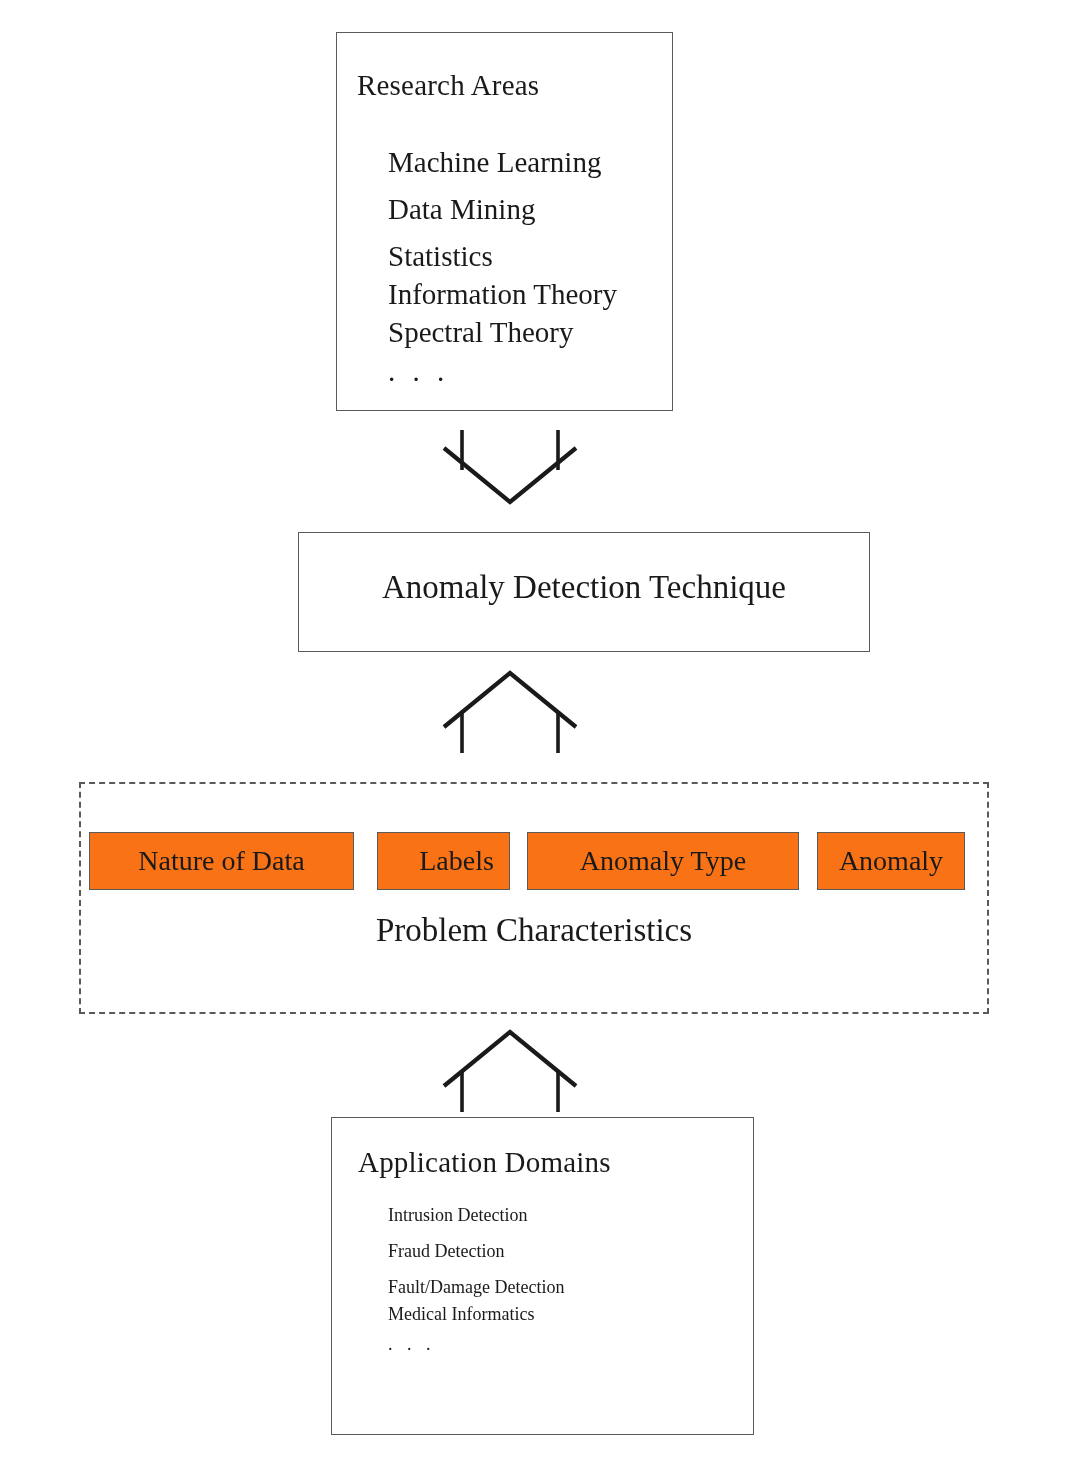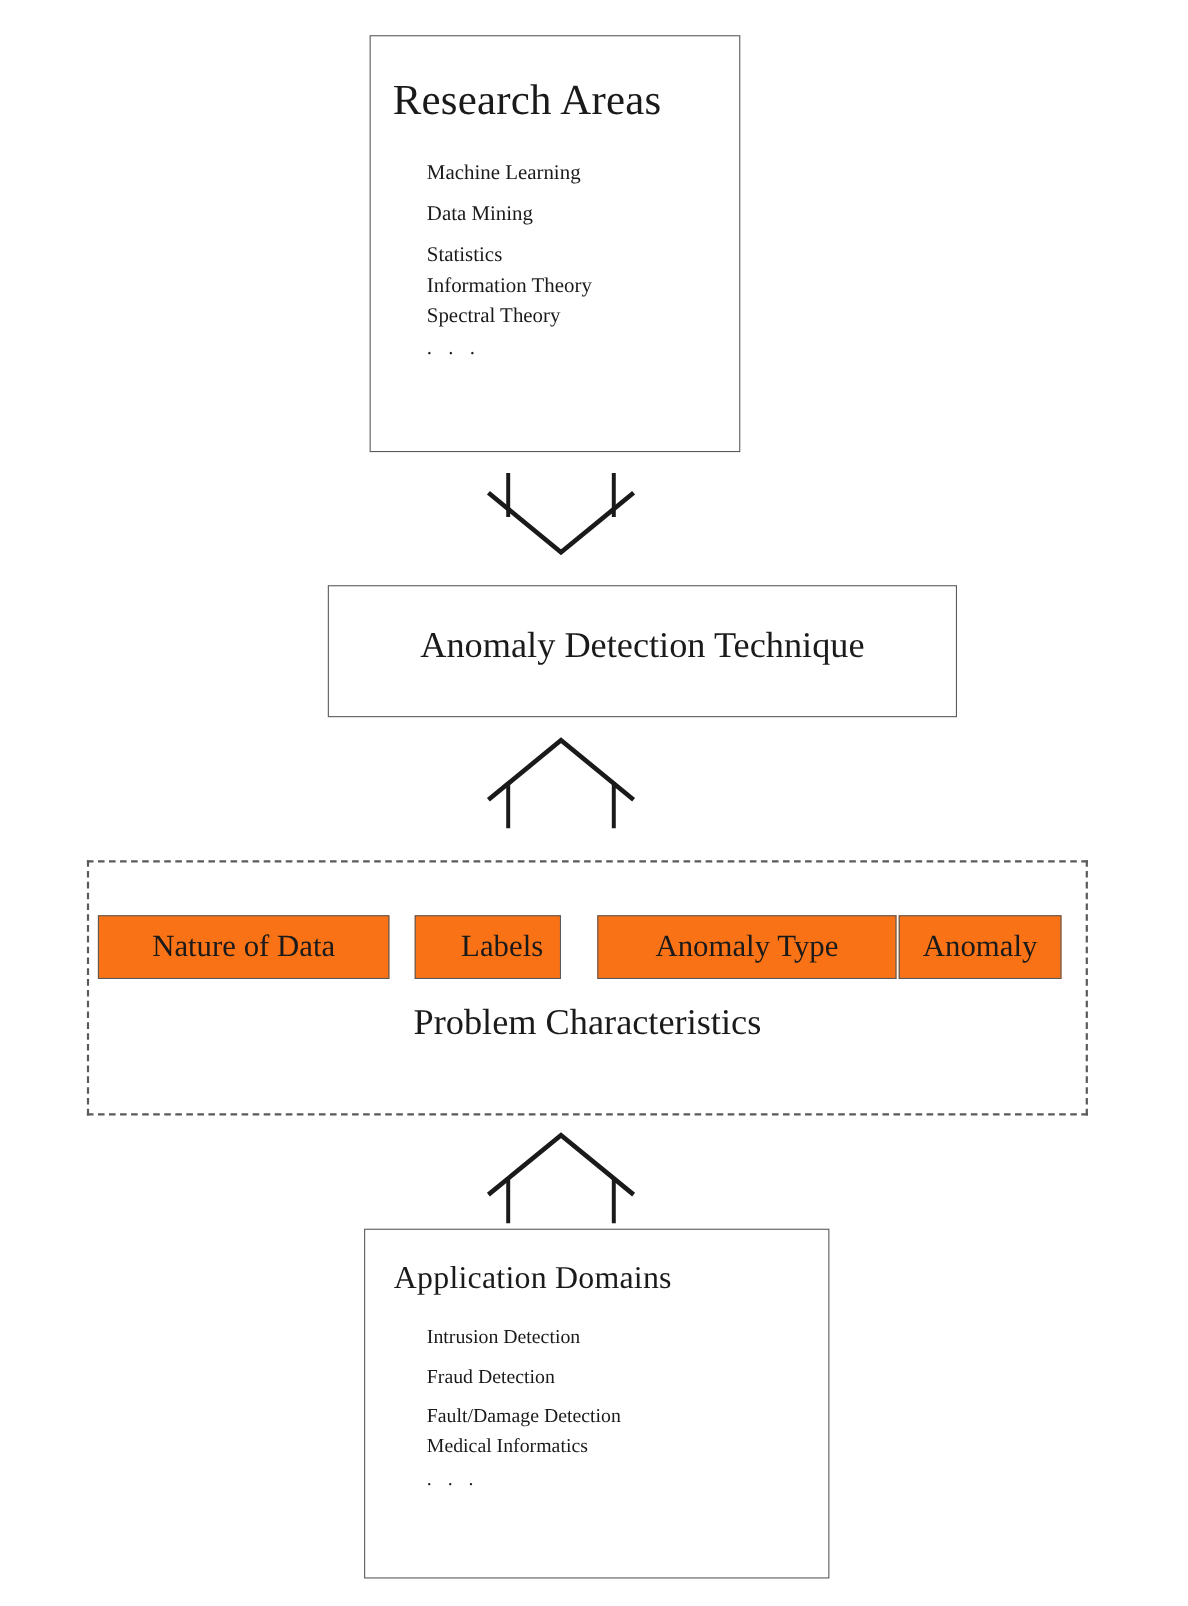--- a/index.html
+++ b/index.html
@@ -38,32 +38,32 @@
   }
   #domains-box {
     left: 331px;
     top: 1117px;
     width: 423px;
     height: 318px;
   }
 
   .list-heading {
     position: absolute;
-    font-size: 39px;
+    font-size: 29px;
     letter-spacing: 0.2px;
     white-space: nowrap;
   }
   .list-items {
     position: absolute;
     margin: 0;
     padding: 0;
     list-style: none;
   }
   .list-items li {
-    font-size: 19px;
+    font-size: 29px;
     white-space: nowrap;
     line-height: 1.0;
   }
 
   
   #research-box .list-heading { left: 20px; top: 36px; }
   #research-box .list-items   { left: 51px; top: 115px; }
   #research-box .list-items li { margin-bottom: 18px; }
   #research-box .list-items li.tight { margin-bottom: 9px; }
   #research-box .list-items li.dots { margin-top: 10px; letter-spacing: 5px; }
@@ -121,21 +121,21 @@
     background: #f97316;
     box-sizing: border-box;
     display: flex;
     align-items: center;
     justify-content: center;
     font-size: 28px;
     white-space: nowrap;
   }
   #chip-0 { left: 8px;   width: 265px; }
   #chip-1 { left: 296px; width: 133px; padding-left: 26px; }
-  #chip-2 { left: 446px; width: 272px; margin-left: 16px; }
+  #chip-2 { left: 446px; width: 272px; }
   #chip-3 { left: 736px; width: 148px; }
 
   
   .arrow {
     position: absolute;
   }
   #arrow-down  { left: 430px; top: 418px; }
   #arrow-up-1  { left: 430px; top: 655px; }
   #arrow-up-2  { left: 430px; top: 1018px; }
 </style>

